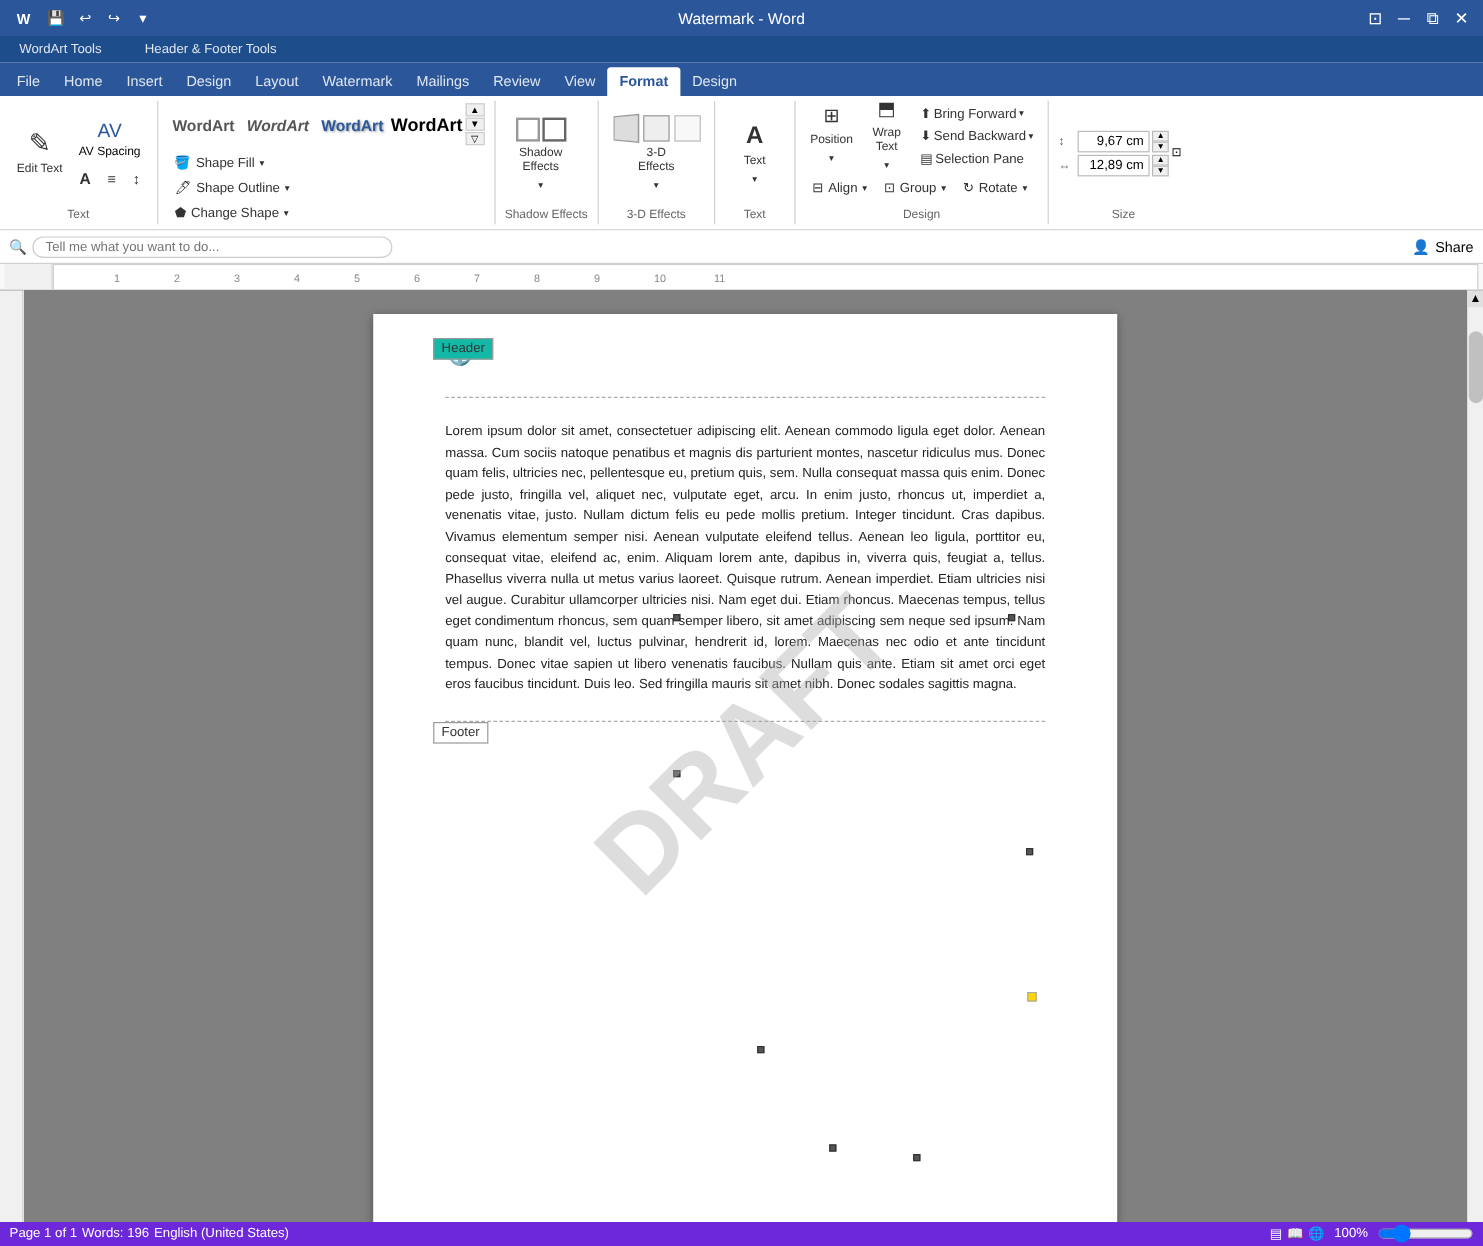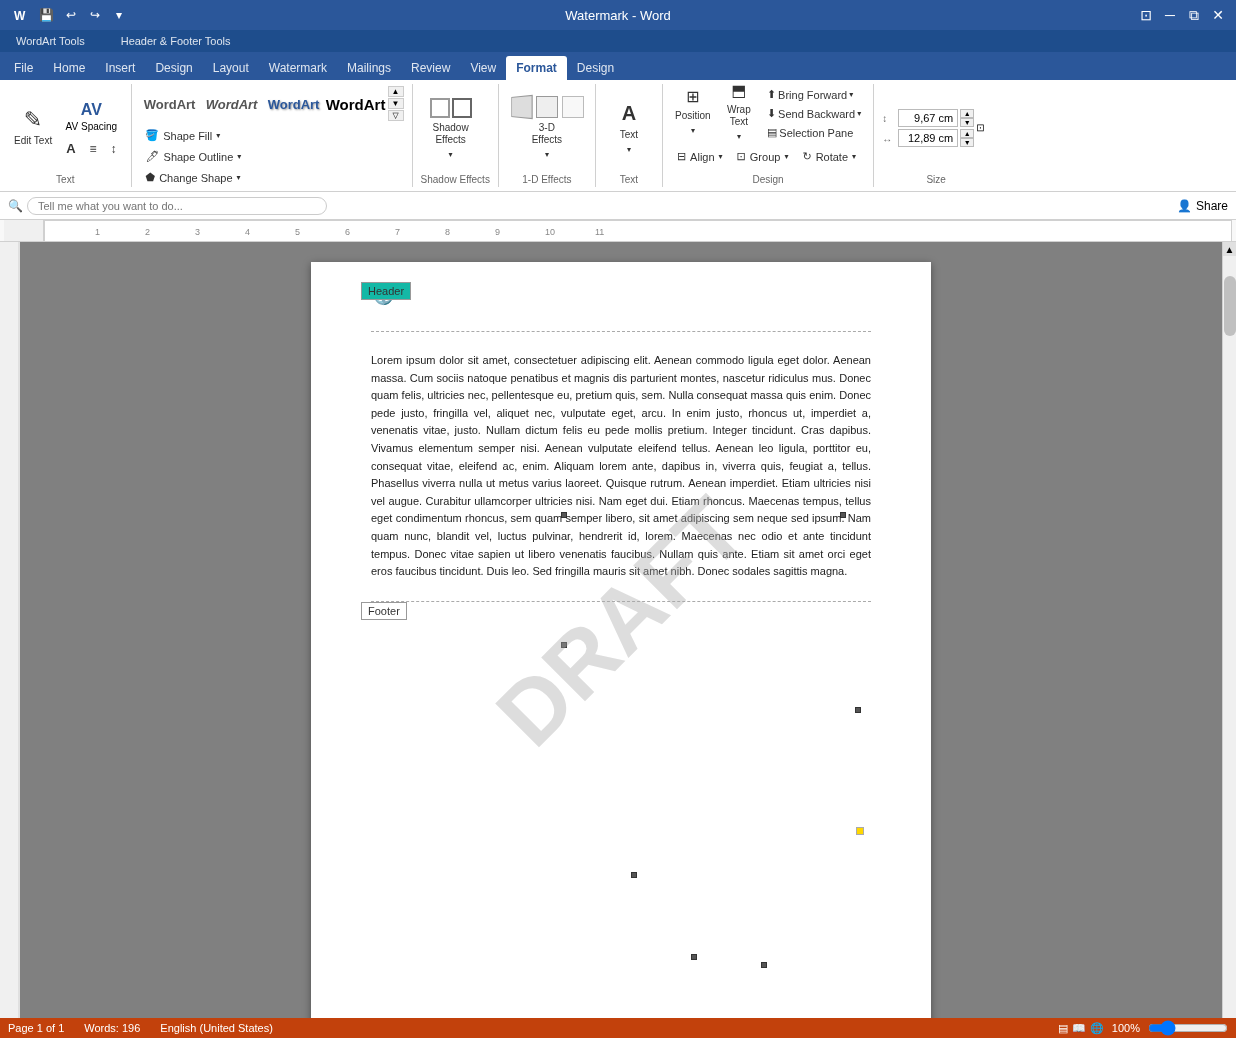--- a/index.html
+++ b/index.html
@@ -328,25 +328,25 @@
       background: white;
       border: 1px solid #999;
       padding: 2px 6px;
       font-size: 11px;
       color: #333;
     }
 
     
     .status-bar {
       height: 20px;
-      background: #c2410c;
+      background: #6d28d9;
       display: flex;
       align-items: center;
       padding: 0 8px;
-      gap: 20px;
+      gap: 4px;
       color: white;
       font-size: 11px;
       position: fixed;
       bottom: 0;
       width: 1236px;
     }
     .status-right {
       margin-left: auto;
       display: flex;
       align-items: center;
@@ -461,21 +461,21 @@
     <div class="ribbon-items">
 
       <div class="ribbon-btn">
         <div class="ribbon-btn-icon">✎</div>
         <div class="ribbon-btn-label">Edit
 Text</div>
       </div>
 
       <div class="ribbon-stack">
         <div style="display:flex;flex-direction:column;align-items:center;gap:2px;padding:4px 2px;">
-          <div style="font-size:16px;font-weight:bold;color:#2b579a;">AV</div>
+          <div style="font-size:16px;font-weight:normal;color:#2b579a;">AV</div>
           <div style="font-size:10px;">AV
 Spacing</div>
         </div>
         <div style="display:flex;gap:2px;margin-top:auto;">
           <div class="ribbon-btn-small" style="font-size:13px;font-weight:bold;color:#333;">A</div>
           <div class="ribbon-btn-small" style="font-size:12px;">≡</div>
           <div class="ribbon-btn-small" style="font-size:12px;">↕</div>
         </div>
       </div>
     </div>
@@ -537,21 +537,21 @@
       <div class="ribbon-btn" style="width:80px;justify-content:flex-end;">
         <div style="display:flex;gap:4px;">
           <div style="width:22px;height:22px;background:#ddd;transform:perspective(30px) rotateY(-15deg);border:1px solid #999;"></div>
           <div style="width:22px;height:22px;background:#eee;border:1px solid #999;"></div>
           <div style="width:22px;height:22px;background:#f8f8f8;border:1px solid #bbb;"></div>
         </div>
         <div class="ribbon-btn-label">3-D<br>Effects</div>
         <span class="dropdown-arrow">▾</span>
       </div>
     </div>
-    <div class="ribbon-group-label">1-D Effects</div>
+    <div class="ribbon-group-label">3-D Effects</div>
   </div>
 
   <div class="ribbon-group">
     <div class="ribbon-items">
       <div class="ribbon-btn" style="width:50px;">
         <div style="font-size:20px;font-weight:bold;">A</div>
         <div class="ribbon-btn-label">Text</div>
         <span class="dropdown-arrow">▾</span>
       </div>
     </div>

